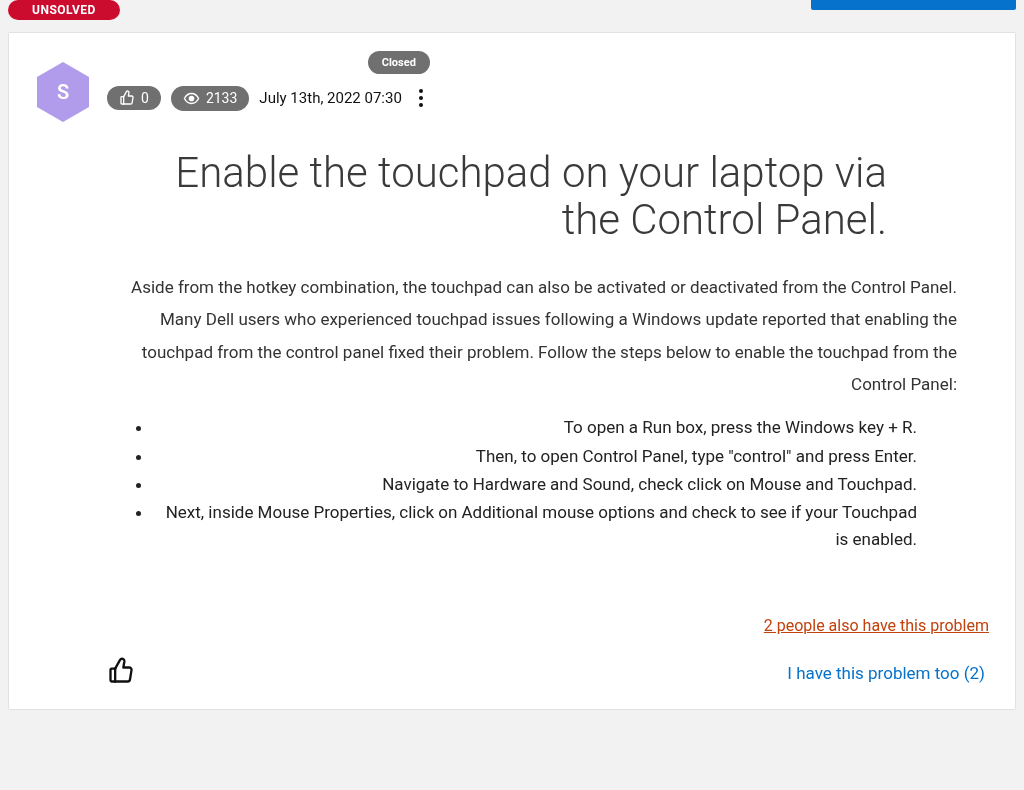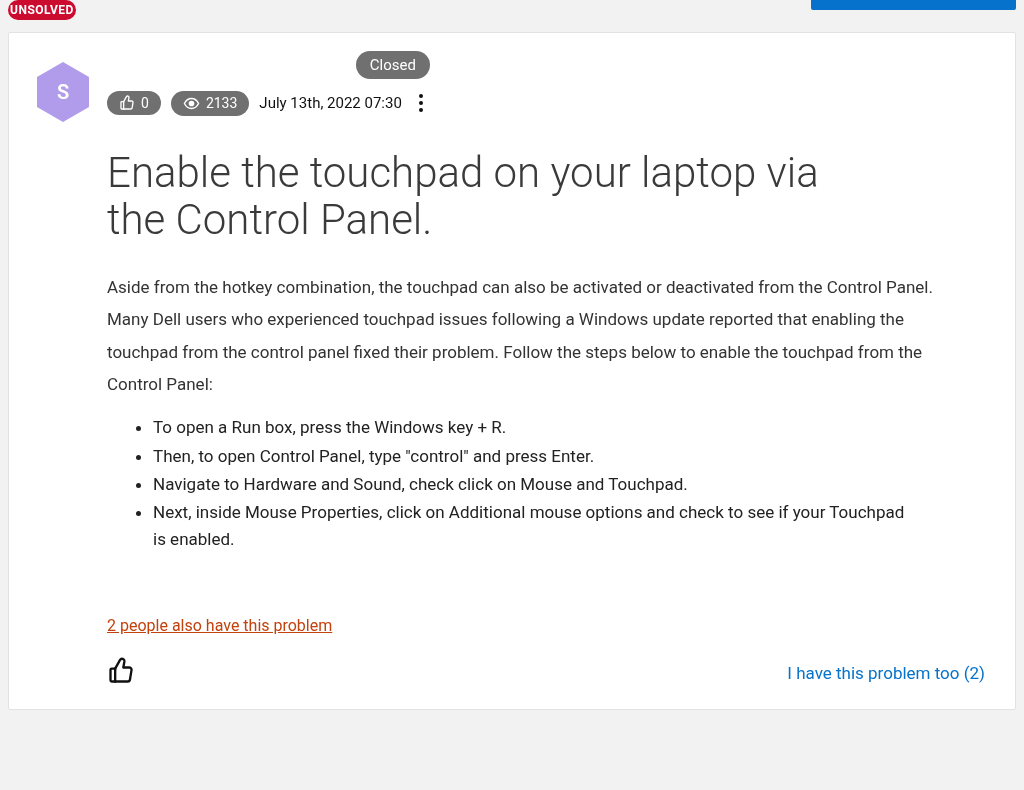--- a/index.html
+++ b/index.html
@@ -18,21 +18,21 @@
     justify-content: space-between;
     padding: 0 0 12px 0;
   }
   .unsolved-badge {
     display: inline-block;
     background: #cc0c2f;
     color: #fff;
     font-weight: 700;
     font-size: 12px;
     letter-spacing: 0.5px;
-    padding: 3px 2px;
+    padding: 3px 24px;
     border-radius: 12px;
     margin-top: 0;
   }
   .blue-btn {
     background: #0672cb;
     width: 205px;
     height: 10px;
     border-radius: 0 0 2px 2px;
   }
 
@@ -78,23 +78,24 @@
 
   .meta-col {
     display: flex;
     flex-direction: column;
     align-items: flex-end;
     gap: 10px;
   }
   .closed-badge {
     background: #707070;
     color: #fff;
-    font-size: 15px;
+    font-size: 11px;
     padding: 5px 14px;
     border-radius: 14px;
+    font-weight: bold;
   }
   .meta-row {
     display: flex;
     align-items: center;
     gap: 10px;
   }
   .pill {
     background: #707070;
     color: #fff;
     border-radius: 14px;
@@ -117,21 +118,21 @@
     flex-direction: column;
     align-items: center;
     justify-content: center;
     gap: 3px;
     cursor: pointer;
   }
   .kebab span {
     width: 4px; height: 4px; background: #111; border-radius: 50%;
   }
 
-  .content { margin-left: 72px; margin-top: 26px; }
+  .content { margin-left: 72px; margin-top: 26px; text-align: right; }
   .post-title {
     font-size: 42px;
     line-height: 1.12;
     font-weight: 300;
     color: #3a3a3a;
     margin: 0 0 28px 0;
     max-width: 780px;
   }
   .intro {
     font-size: 17px;

